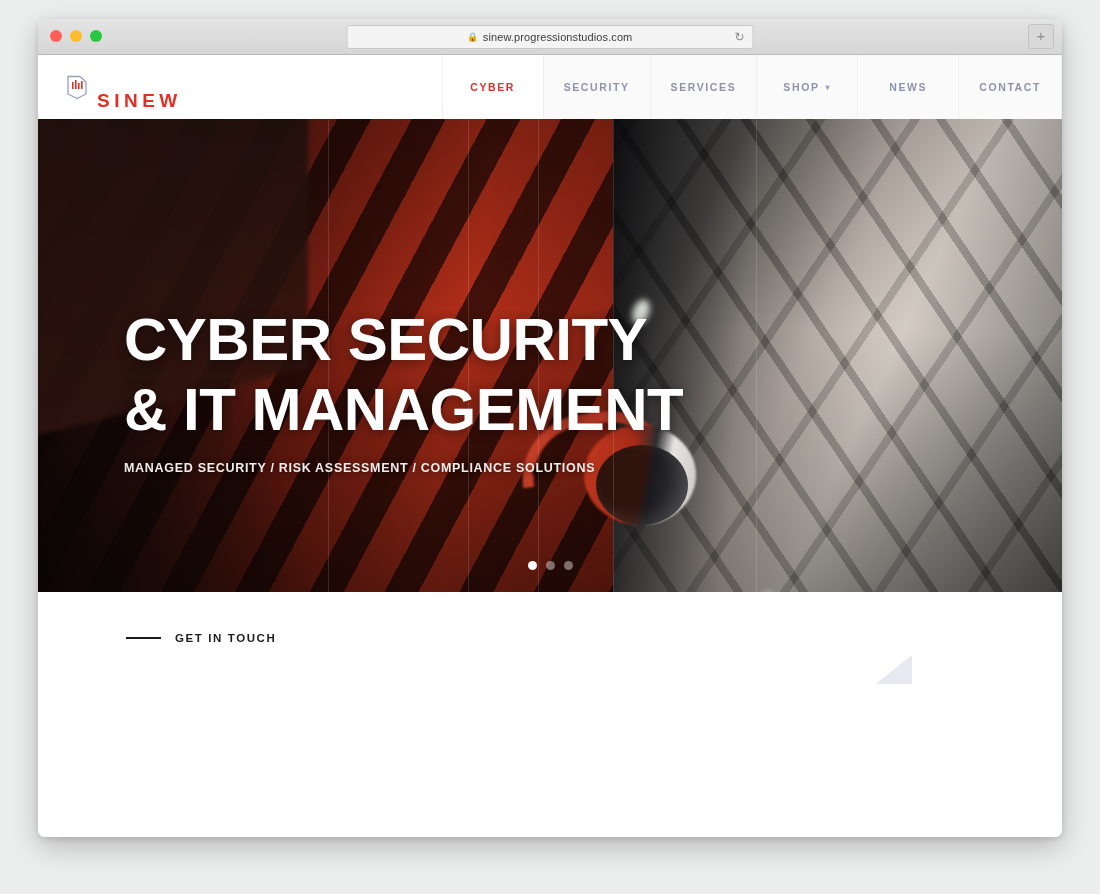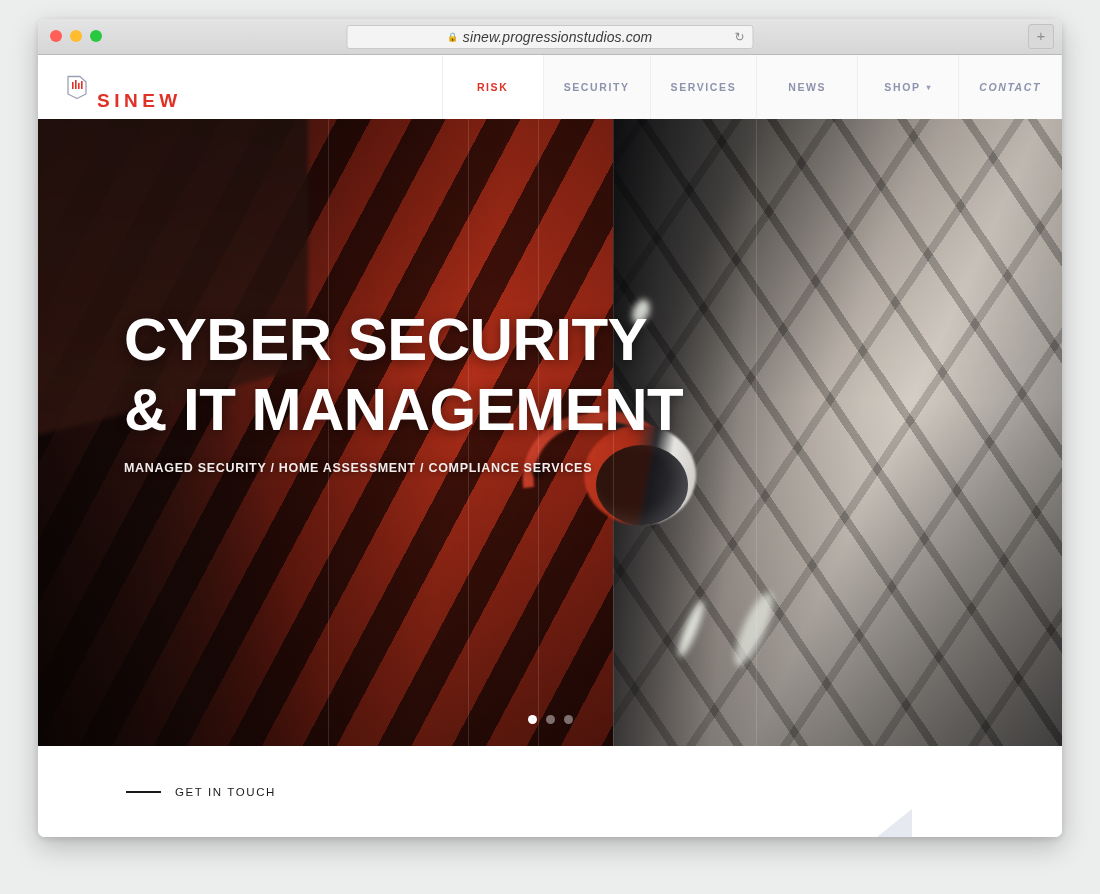--- a/index.html
+++ b/index.html
@@ -65,24 +65,23 @@
     align-items: center;
     justify-content: center;
   }
   .url-lock {
     font-size: 9px;
     color: #6c6c6c;
     margin-right: 4px;
     line-height: 1;
   }
   .url-text {
-    font-size: 14px;
+    font-size: 11px;
     color: #3b3b3b;
     letter-spacing: 0.1px;
-    font-style: italic;
   }
   .reload-icon {
     position: absolute;
     right: 8px;
     top: 4px;
     font-size: 12px;
     color: #8a8a8a;
     line-height: 14px;
   }
   .newtab-btn {
@@ -150,36 +149,36 @@
     padding: 0 20px;
     min-width: 60px;
     font-size: 10.5px;
     font-weight: bold;
     letter-spacing: 1.6px;
     color: #8e93ad;
     border-left: 1px solid #eeeff2;
     background: #fafafb;
     white-space: nowrap;
   }
-  .nav-item:last-child { border-right: 1px solid #eeeff2; font-style: italic; }
+  .nav-item:last-child { border-right: 1px solid #eeeff2; }
   .nav-item.active {
     background: #ffffff;
     color: #e03127;
   }
   .nav-chevron {
     display: inline-block;
     margin-left: 6px;
     font-size: 8px;
     color: #9aa0b6;
   }
 
   
   .hero {
     position: relative;
-    height: 627px;
+    height: 473px;
     overflow: hidden;
     background: #6d28d9;
   }
   .hero-half {
     position: absolute;
     top: 0;
     bottom: 0;
     overflow: hidden;
   }
   .hero-left  { left: 0; width: 575px; }
@@ -384,21 +383,21 @@
     gap: 14px;
   }
   .eyebrow-rule {
     display: block;
     width: 35px;
     height: 2px;
     background: #1a1a1a;
   }
   .eyebrow-text {
     font-size: 11.5px;
-    font-weight: normal;
+    font-weight: bold;
     letter-spacing: 1.6px;
     color: #1d1d1d;
   }
 </style>
 </head>
 <body>
 
 <div class="browser-window">
 
   <div class="titlebar">
@@ -427,34 +426,34 @@
           <rect x="6" y="7" width="1.6" height="7" fill="#e03127"></rect>
           <rect x="9" y="5" width="1.6" height="9" fill="#e03127"></rect>
           <rect x="12" y="8" width="1.6" height="6" fill="#e03127"></rect>
           <rect x="15" y="6" width="1.6" height="8" fill="#e03127"></rect>
         </svg>
         <span class="logo-text">SINEW</span>
       </div>
 
       <nav class="nav">
         <div class="nav-item active">
-          <span>RISK</span>
+          <span>CYBER</span>
         </div>
         <div class="nav-item">
           <span>SECURITY</span>
         </div>
         <div class="nav-item">
           <span>SERVICES</span>
         </div>
         <div class="nav-item">
-          <span>NEWS</span>
+          <span>SHOP</span>
+          <span class="nav-chevron">▾</span>
         </div>
         <div class="nav-item">
-          <span>SHOP</span>
-          <span class="nav-chevron">▾</span>
+          <span>NEWS</span>
         </div>
         <div class="nav-item">
           <span>CONTACT</span>
         </div>
       </nav>
     </div>
 
     <div class="hero">
 
       <div class="hero-half hero-left">
@@ -480,21 +479,21 @@
         <div class="slide-line" style="left:290px"></div>
         <div class="slide-line" style="left:430px"></div>
         <div class="slide-line" style="left:500px"></div>
         <div class="slide-line" style="left:575px"></div>
         <div class="slide-line" style="left:718px"></div>
       </div>
 
       <div class="hero-copy">
         <h1 class="hero-title">CYBER SECURITY</h1>
         <h1 class="hero-title">&amp; IT MANAGEMENT</h1>
-        <p class="hero-sub">MANAGED SECURITY / HOME ASSESSMENT / COMPLIANCE SERVICES</p>
+        <p class="hero-sub">MANAGED SECURITY / RISK ASSESSMENT / COMPLIANCE SOLUTIONS</p>
       </div>
 
       <div class="slider-dots">
         <span class="sdot active"></span>
         <span class="sdot"></span>
         <span class="sdot"></span>
       </div>
     </div>
 
     <div class="contact-section">

